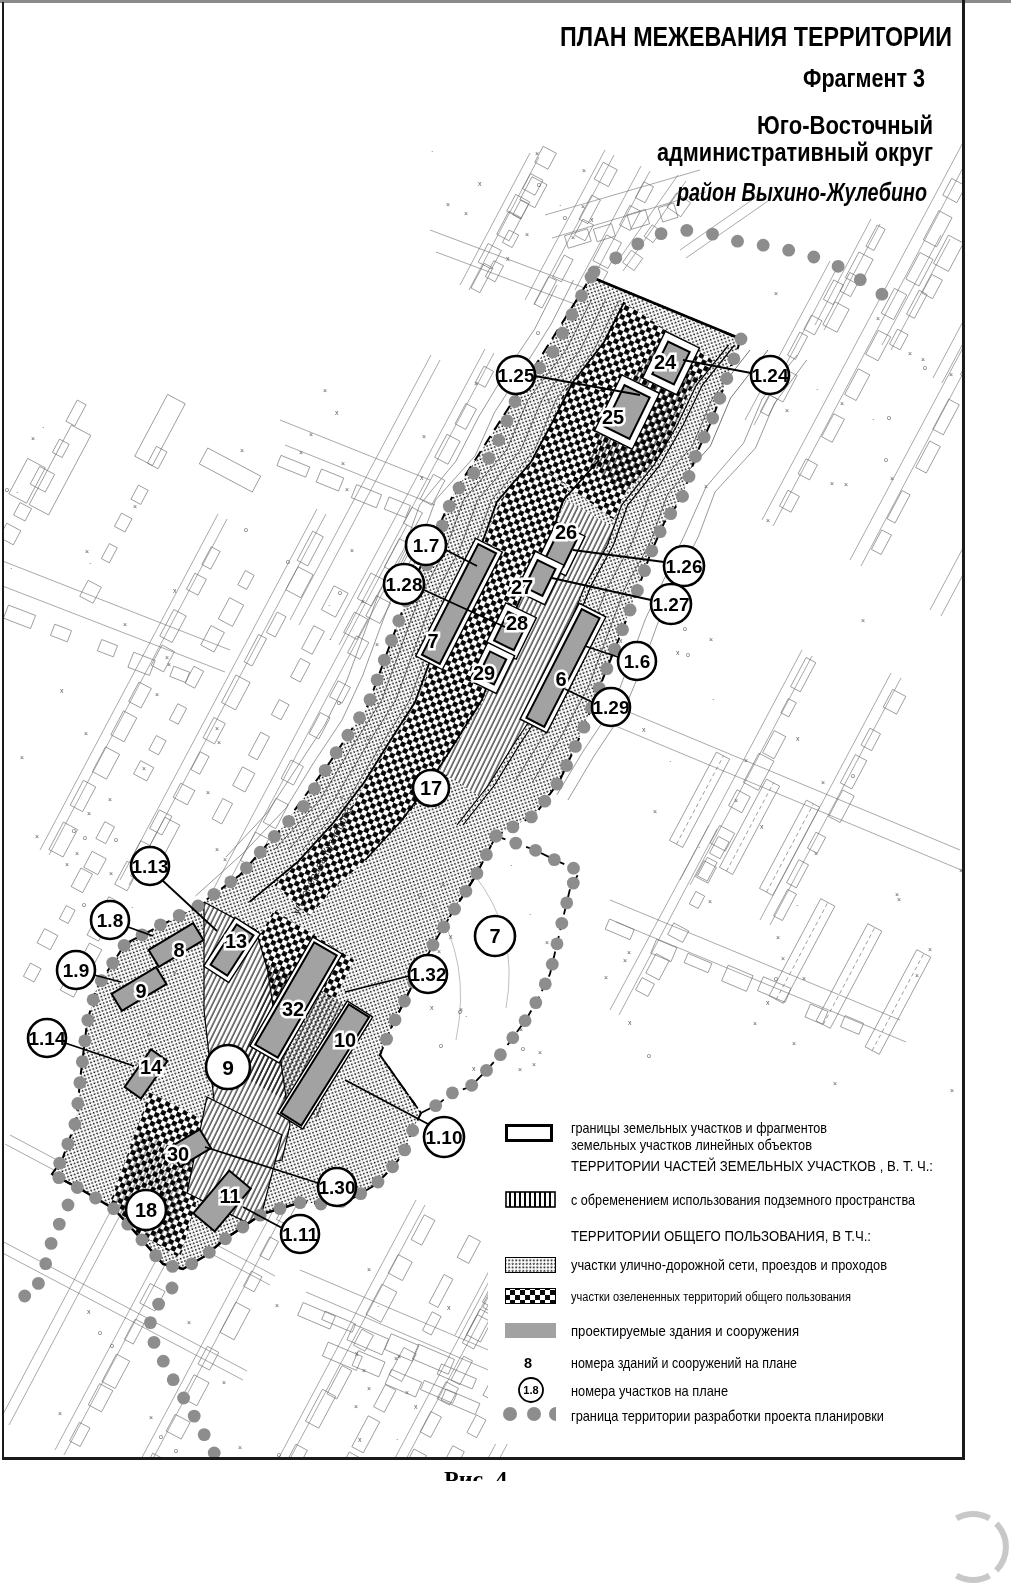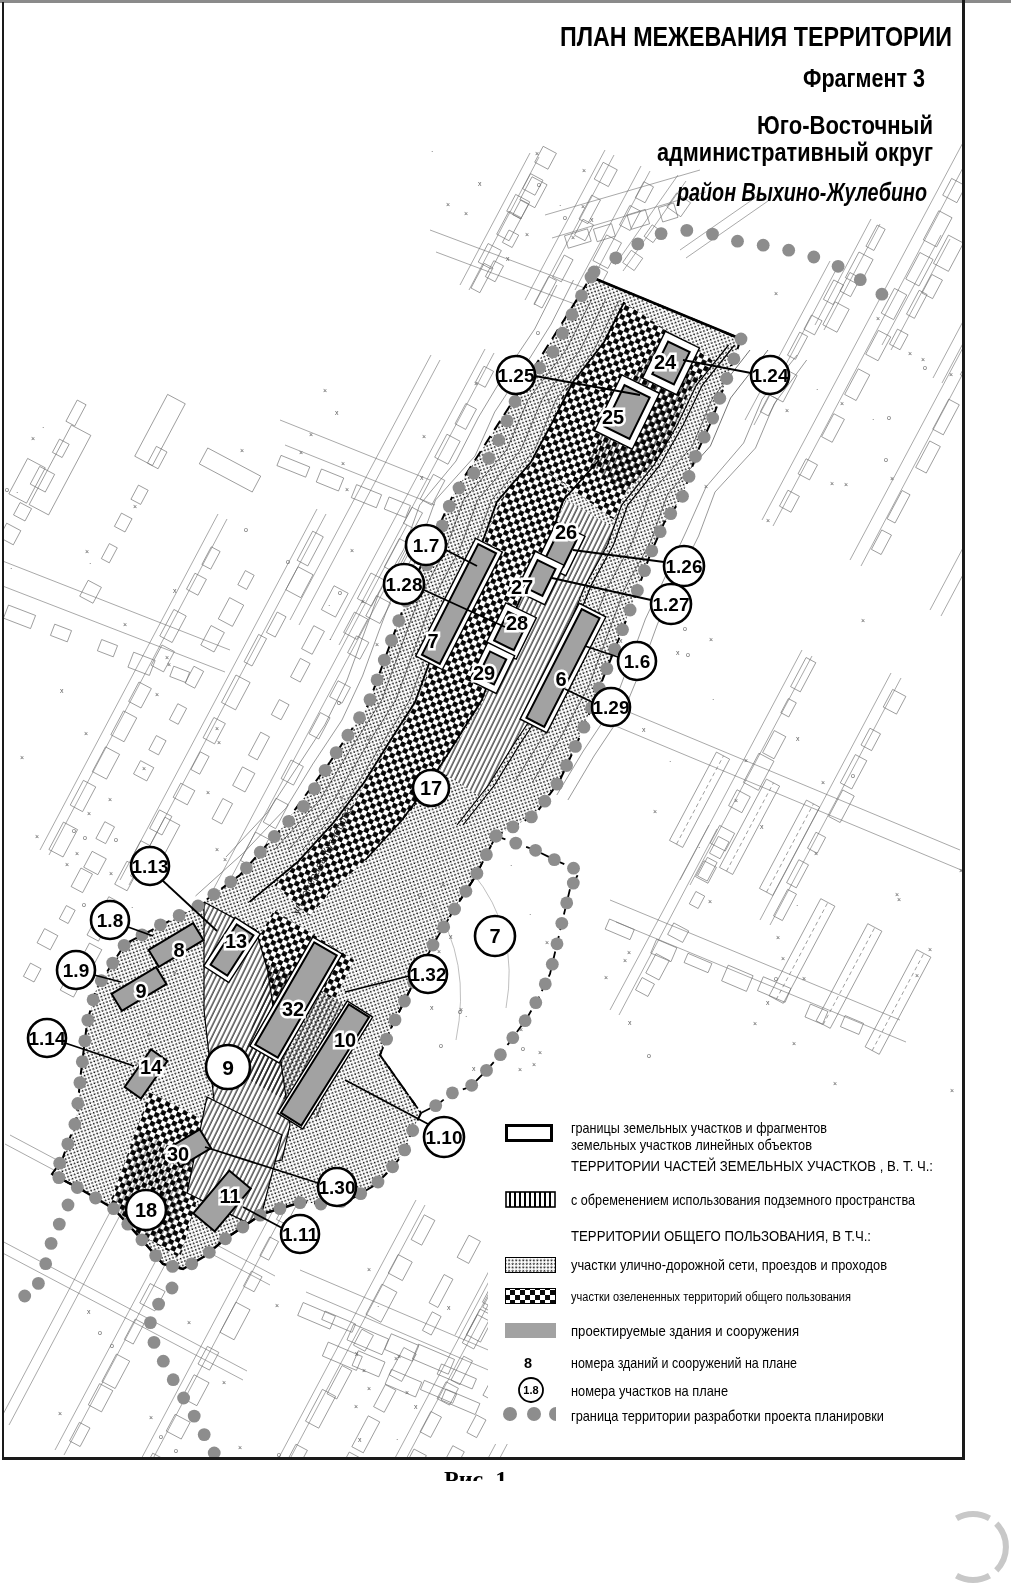--- a/index.html
+++ b/index.html
@@ -1625,20 +1625,20 @@
     </g>
     <g>
       <circle cx="510" cy="1414" r="7" fill="#8d8d8d"></circle>
       <circle cx="534" cy="1414" r="7" fill="#8d8d8d"></circle>
       <path d="M 556 1407 A 7 7 0 0 0 556 1421 Z" fill="#8d8d8d"></path>
     </g>
     <g>
       <text x="571" y="1421" font-family="Liberation Sans, sans-serif" font-size="14.5" textLength="313" lengthAdjust="spacingAndGlyphs">граница территории разработки проекта планировки</text>
     </g>
   </svg>
-<div style="position:absolute; left:444px; top:1466px; width:80px; height:15px; overflow:hidden;"><span style="font-size:24px; font-weight:bold; font-family:'Liberation Serif', serif;">Рис. 1</span></div>
+<div style="position:absolute; left:444px; top:1466px; width:80px; height:15px; overflow:hidden;"><span style="font-size:24px; font-weight:bold; font-family:'Liberation Serif', serif;">Рис. 4</span></div>
 <svg style="position:absolute; left:936px; top:1508px;" width="75" height="78">
     <g fill="none" stroke="#c8c8c8" stroke-width="6">
       <path d="M 20.5 10.4 A 33 33 0 0 1 53.5 10.4"></path>
       <path d="M 60.3 15.7 A 33 33 0 0 1 60.3 62.3"></path>
       <path d="M 53.5 67.6 A 33 33 0 0 1 20.5 67.6"></path>
     </g>
   </svg>
 
 </body></html>

